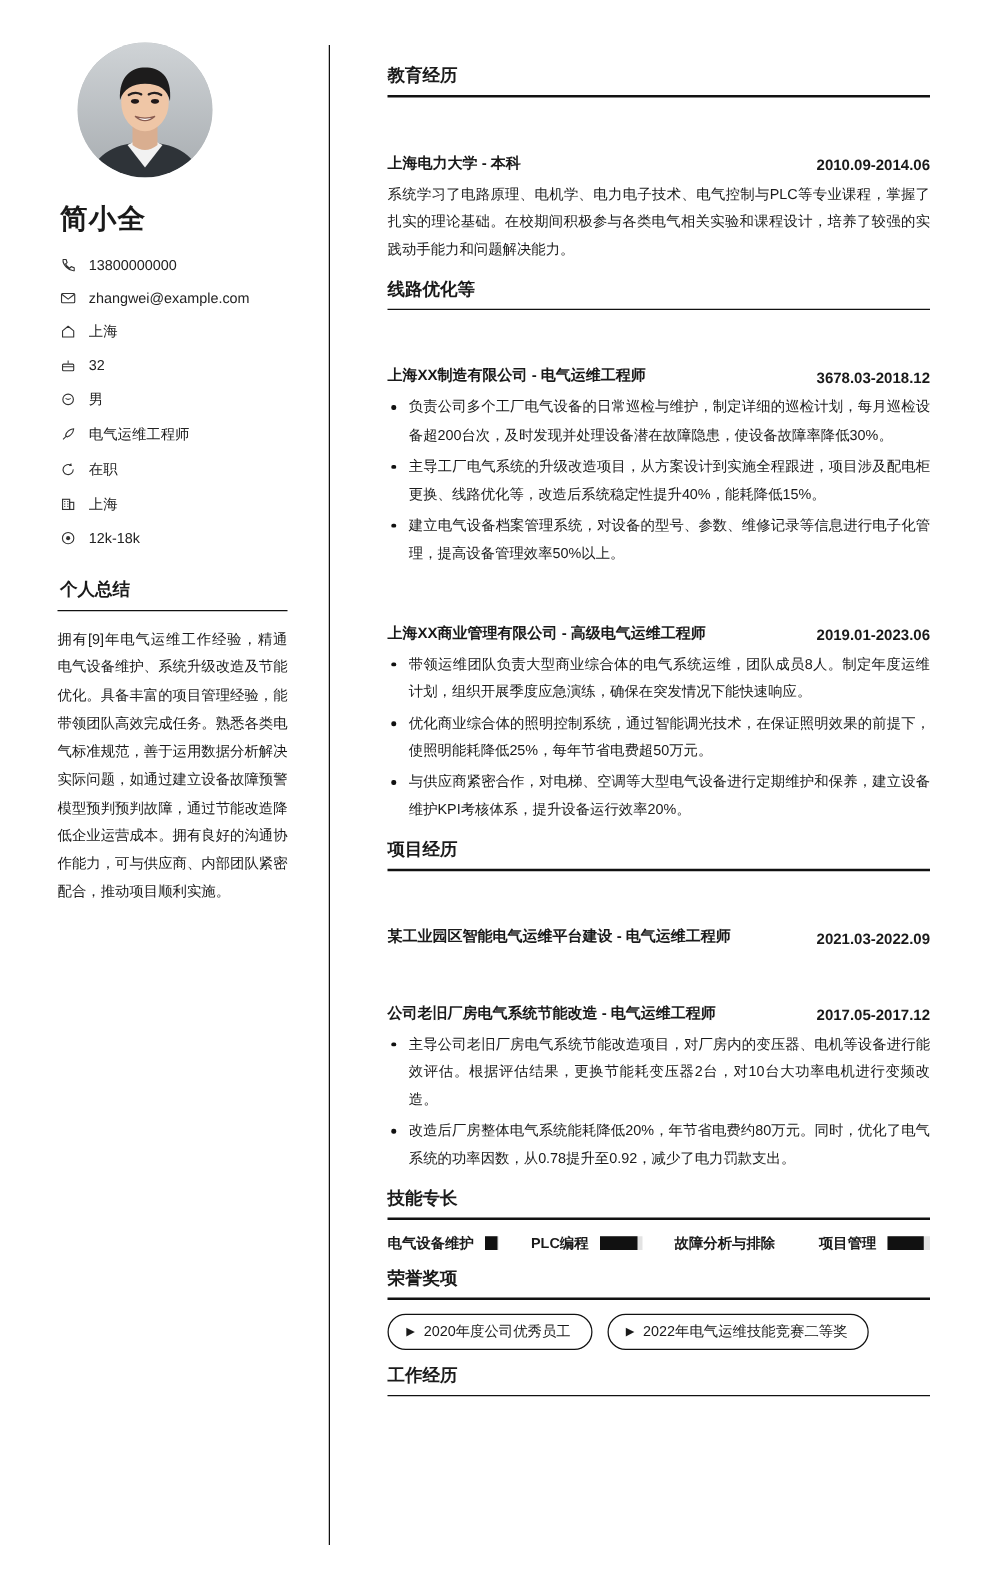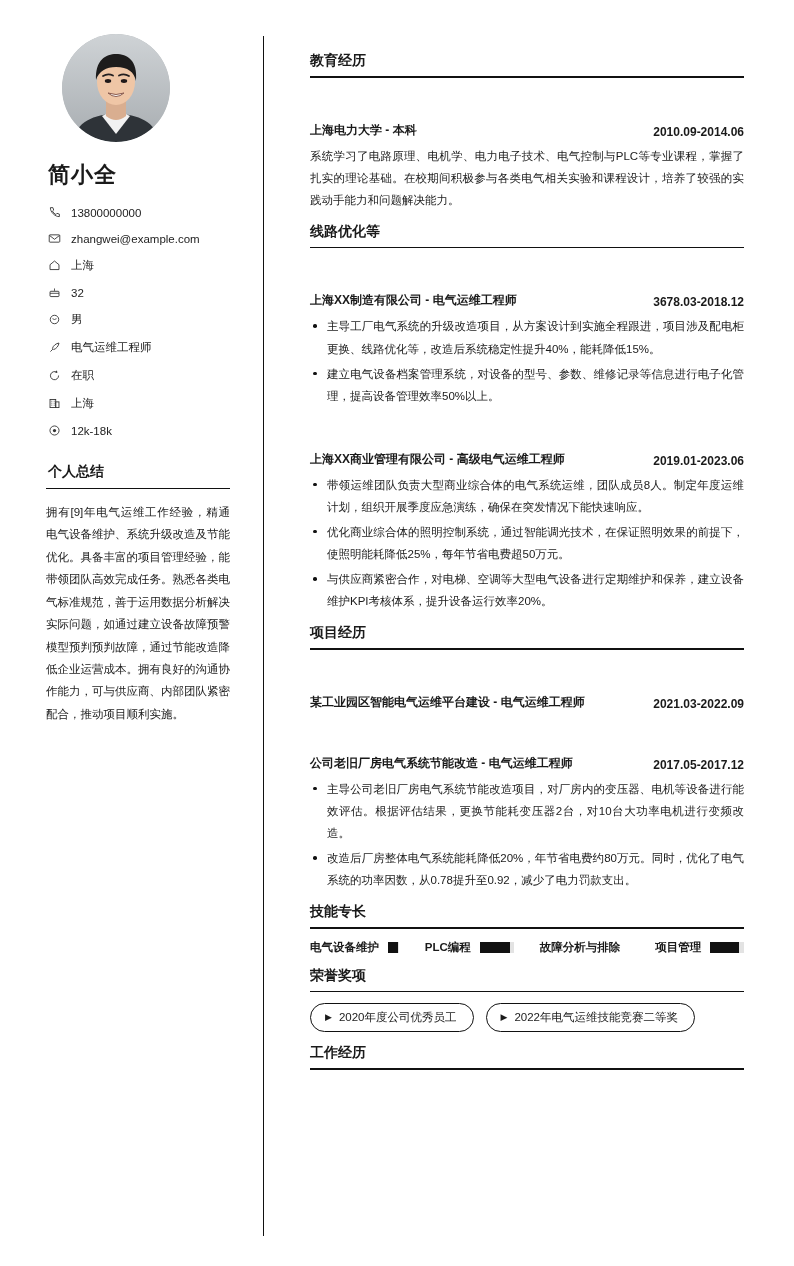--- a/index.html
+++ b/index.html
@@ -358,20 +358,21 @@
     <section class="sec">
       <h2 class="sec-head">线路优化等</h2>
       <div class="rule"></div>
 
       <div class="entry">
         <div class="entry-row">
           <span class="entry-title">上海XX制造有限公司 - 电气运维工程师</span>
           <span class="entry-date">3678.03-2018.12</span>
         </div>
         <ul class="bullets">
+          <li>负责公司多个工厂电气设备的日常巡检与维护，制定详细的巡检计划，每月巡检设备超200台次，及时发现并处理设备潜在故障隐患，使设备故障率降低30%。</li>
           <li>主导工厂电气系统的升级改造项目，从方案设计到实施全程跟进，项目涉及配电柜更换、线路优化等，改造后系统稳定性提升40%，能耗降低15%。</li>
           <li>建立电气设备档案管理系统，对设备的型号、参数、维修记录等信息进行电子化管理，提高设备管理效率50%以上。</li>
         </ul>
       </div>
 
       <div class="entry">
         <div class="entry-row">
           <span class="entry-title">上海XX商业管理有限公司 - 高级电气运维工程师</span>
           <span class="entry-date">2019.01-2023.06</span>
         </div>

